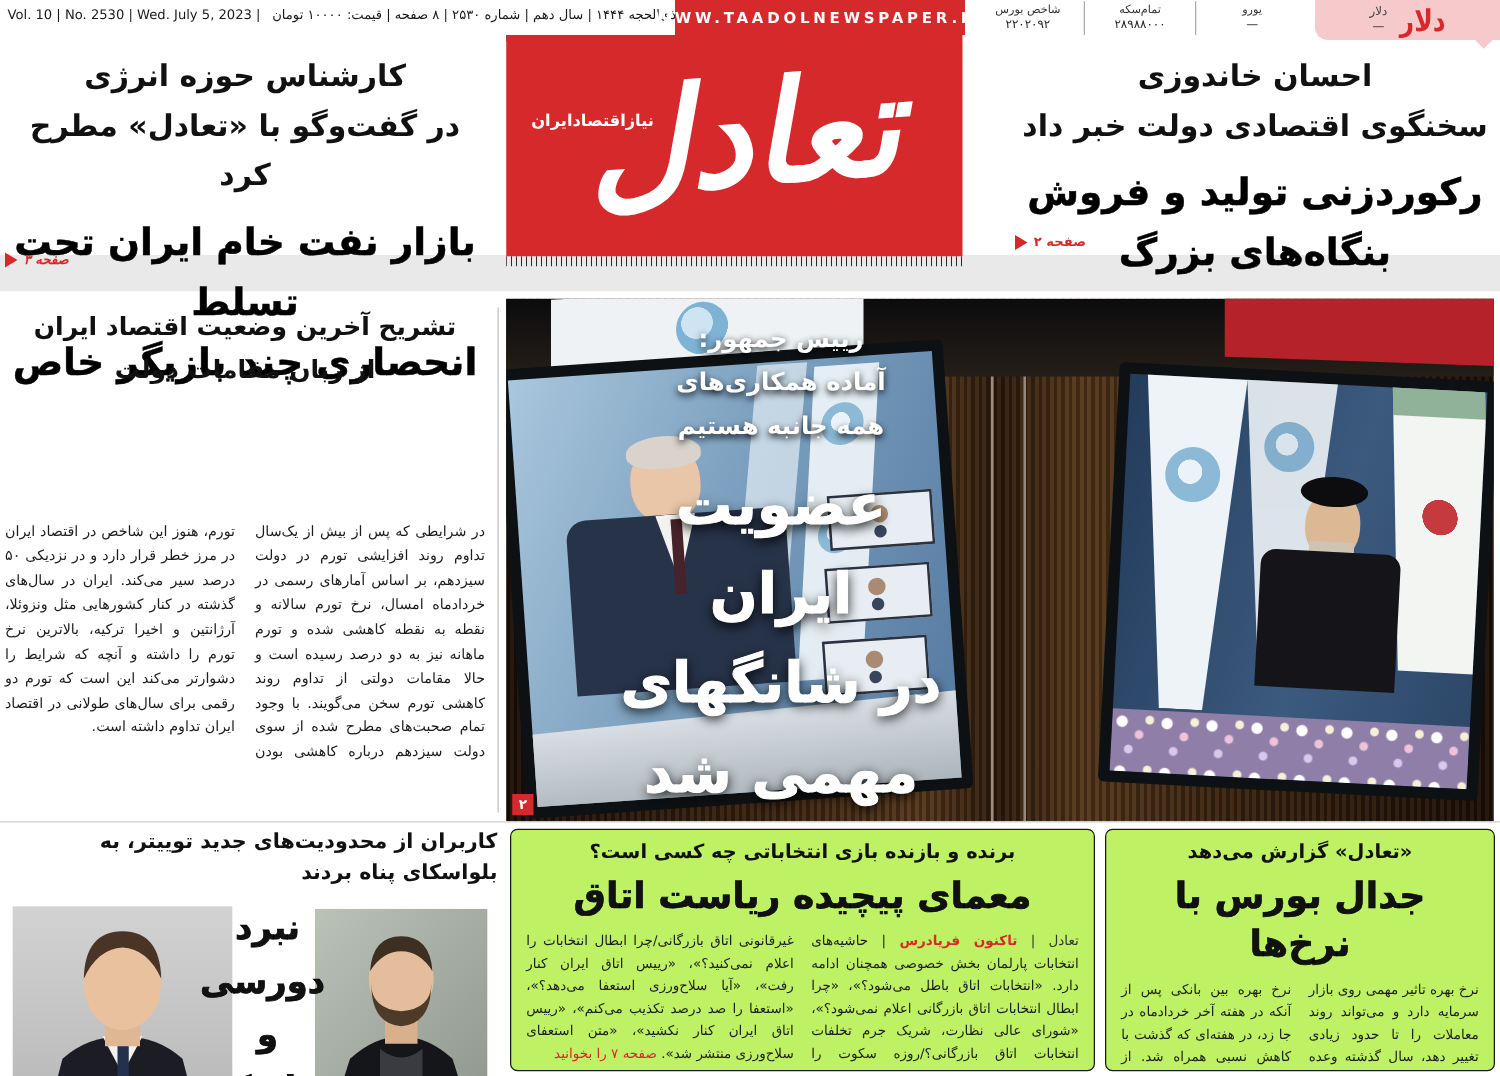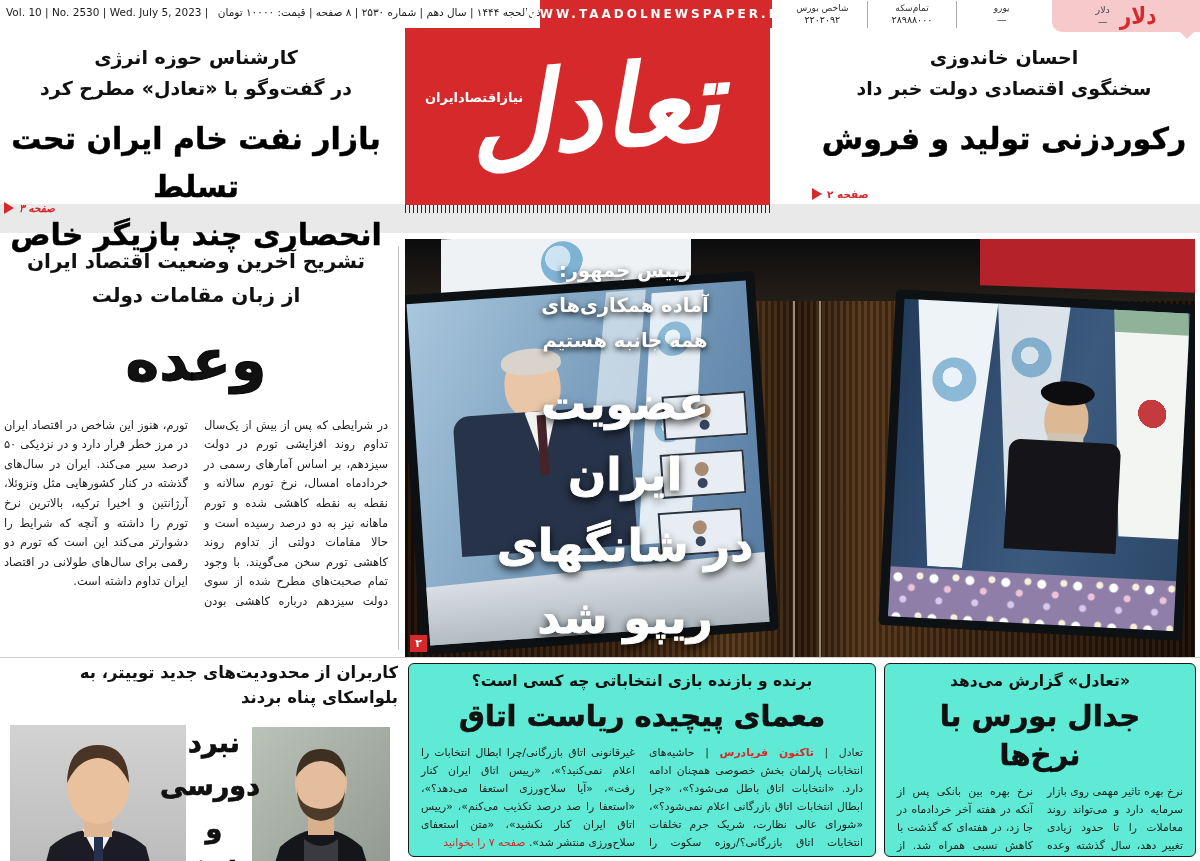--- a/index.html
+++ b/index.html
@@ -38,21 +38,21 @@
   .ticks-top { position:absolute; left:405px; top:28px; width:365px; height:5px; background-color:#fff; }
   .ticks-bottom { position:absolute; left:405px; top:205px; width:365px; height:8px; background-color:#e9e9e9; }
   .logo-title {
     position:absolute; left:30px; top:6px; width:320px; height:165px; color:#fff;
     font-size:112px; font-weight:bold; font-style:italic; line-height:1.35;
     text-align:center; transform:rotate(-4deg);
   }
   .logo-sub { position:absolute; left:20px; top:62px; color:#fff; font-size:13px; font-weight:bold; }
   .mh-story { position:absolute; top:42px; width:392px; text-align:center; }
   .mh-left { left:0; } .mh-right { left:808px; }
-  .mh-kicker { font-size:19px; font-weight:bold; line-height:1.65; color:#111; }
+  .mh-kicker { font-size:24px; font-weight:bold; line-height:1.65; color:#111; }
   .mh-head { margin-top:10px; font-size:30px; font-weight:bold; line-height:1.6; color:#000; -webkit-text-stroke:0.4px #000; }
   .marker { position:absolute; display:flex; align-items:center; gap:5px; direction:ltr; }
   .marker .tri { width:0; height:0; border-top:6px solid transparent; border-bottom:6px solid transparent; border-left:10px solid #d6292b; }
   .marker .mlabel { color:#d6292b; font-size:10.5px; font-weight:bold; }
   .marker-left { left:4px; top:202px;font-style:italic; }
   .marker-right { left:812px; top:188px; }
   
   .vline { position:absolute; left:398px; top:246px; width:1px; height:404px; background:#bfbfbf; }
   .hr-bottom { position:absolute; left:0; top:657px; width:1200px; height:1px; background:#cfcfcf; }
   .lead { position:absolute; left:0; top:244px; width:392px; height:410px; text-align:center; overflow:hidden; }
@@ -114,21 +114,21 @@
         radial-gradient(circle 4px at 30px 8px, #f7f0d8 3px, transparent 4px);
       background-size:36px 40px; }
   .seam { position:absolute; top:62px; bottom:0; width:2px; background:rgba(255,246,230,.5); }
   .overlay-txt { position:absolute; left:52px; top:14px; width:336px; text-align:center; color:#fff; }
   .ov-kicker { font-size:19.5px; font-weight:bold; line-height:1.8; text-shadow:0 2px 6px rgba(0,0,0,.95); }
   .ov-head { margin-top:10px; font-size:45px; font-weight:bold; line-height:1.58; -webkit-text-stroke:0.8px #fff; text-shadow:0 3px 9px rgba(0,0,0,.95); }
   .badge { position:absolute; width:17px; height:17px; background:#d6292b; color:#fff; font-size:11px; font-weight:bold;
       display:flex; align-items:center; justify-content:center; }
   .badge-photo { left:5px; bottom:5px; }
   
-  .bbox { position:absolute; top:663px; height:194px; border:1.5px solid #1a1a1a; border-radius:6px; background:#5eead4;
+  .bbox { position:absolute; top:663px; height:194px; border:1.5px solid #1a1a1a; border-radius:6px; background:#bef264;
       padding:7px 12px; overflow:hidden; text-align:center; }
   .b-right { left:884px; width:312px; }
   .b-mid { left:408px; width:468px; }
   .b-kicker { font-size:15.5px; font-weight:bold; line-height:1.4; }
   .b-head { margin-top:4px; font-size:29px; font-weight:bold; line-height:1.35; -webkit-text-stroke:0.5px #000; }
   .b-body { margin-top:8px; column-count:2; column-gap:14px; font-size:10.8px; line-height:1.68; text-align:justify; color:#1c1c1c; }
   .byline-brand { color:#333; } .byline-author { color:#d6292b; font-weight:bold; }
   
   .b-left { position:absolute; left:0; top:661px; width:398px; height:200px; overflow:hidden; }
   .bl-kicker { text-align:right; font-size:16.5px; font-weight:bold; line-height:1.5; }
@@ -196,35 +196,36 @@
     <span class="mlabel">صفحه ۳</span>
   </div>
 
   <div class="mh-story mh-right">
     <div class="mh-kicker">
       <span>احسان خاندوزی</span><br>
       <span>سخنگوی اقتصادی دولت خبر داد</span>
     </div>
     <div class="mh-head">
       <span>رکوردزنی تولید و فروش</span><br>
+      <span>بنگاه‌های بزرگ</span>
     </div>
   </div>
   <div class="marker marker-right">
     <span class="tri"></span>
     <span class="mlabel">صفحه ۲</span>
   </div>
 
   <div class="vline"></div>
   <div class="lead">
     <div class="lead-kicker">
       <span>تشریح آخرین وضعیت اقتصاد ایران</span><br>
       <span>از زبان مقامات دولت</span>
     </div>
     <div class="lead-head">
-      <span>وعده</span><br>
+      <br>
     </div>
     <div class="lead-body">
       <span>در شرایطی که پس از بیش از یک‌سال تداوم روند افزایشی تورم در دولت سیزدهم، بر اساس آمارهای رسمی در خردادماه امسال، نرخ تورم سالانه و نقطه به نقطه کاهشی شده و تورم ماهانه نیز به دو درصد رسیده است و حالا مقامات دولتی از تداوم روند کاهشی تورم سخن می‌گویند. با وجود تمام صحبت‌های مطرح شده از سوی دولت سیزدهم درباره کاهشی بودن تورم، هنوز این شاخص در اقتصاد ایران در مرز خطر قرار دارد و در نزدیکی ۵۰ درصد سیر می‌کند. ایران در سال‌های گذشته در کنار کشورهایی مثل ونزوئلا، آرژانتین و اخیرا ترکیه، بالاترین نرخ تورم را داشته و آنچه که شرایط را دشوارتر می‌کند این است که تورم دو رقمی برای سال‌های طولانی در اقتصاد ایران تداوم داشته است. </span>
       
     </div>
   </div>
 
   <div class="photo">
     <div class="ceiling"></div>
     <div class="banner-white">
@@ -277,21 +278,21 @@
     <div class="overlay-txt">
       <div class="ov-kicker">
         <span>رییس جمهور:</span><br>
         <span>آماده همکاری‌های</span><br>
         <span>همه جانبه هستیم</span>
       </div>
       <div class="ov-head">
         <span>عضویت</span><br>
         <span>ایران</span><br>
         <span>در شانگهای</span><br>
-        <span>ریپو شد</span>
+        <span>مهمی شد</span>
       </div>
     </div>
     <div class="badge badge-photo">۲</div>
   </div>
 
   <div class="hr-bottom"></div>
 
   <div class="bbox b-right">
     <div class="b-kicker">«تعادل» گزارش می‌دهد</div>
     <div class="b-head">جدال بورس با نرخ‌ها</div>

